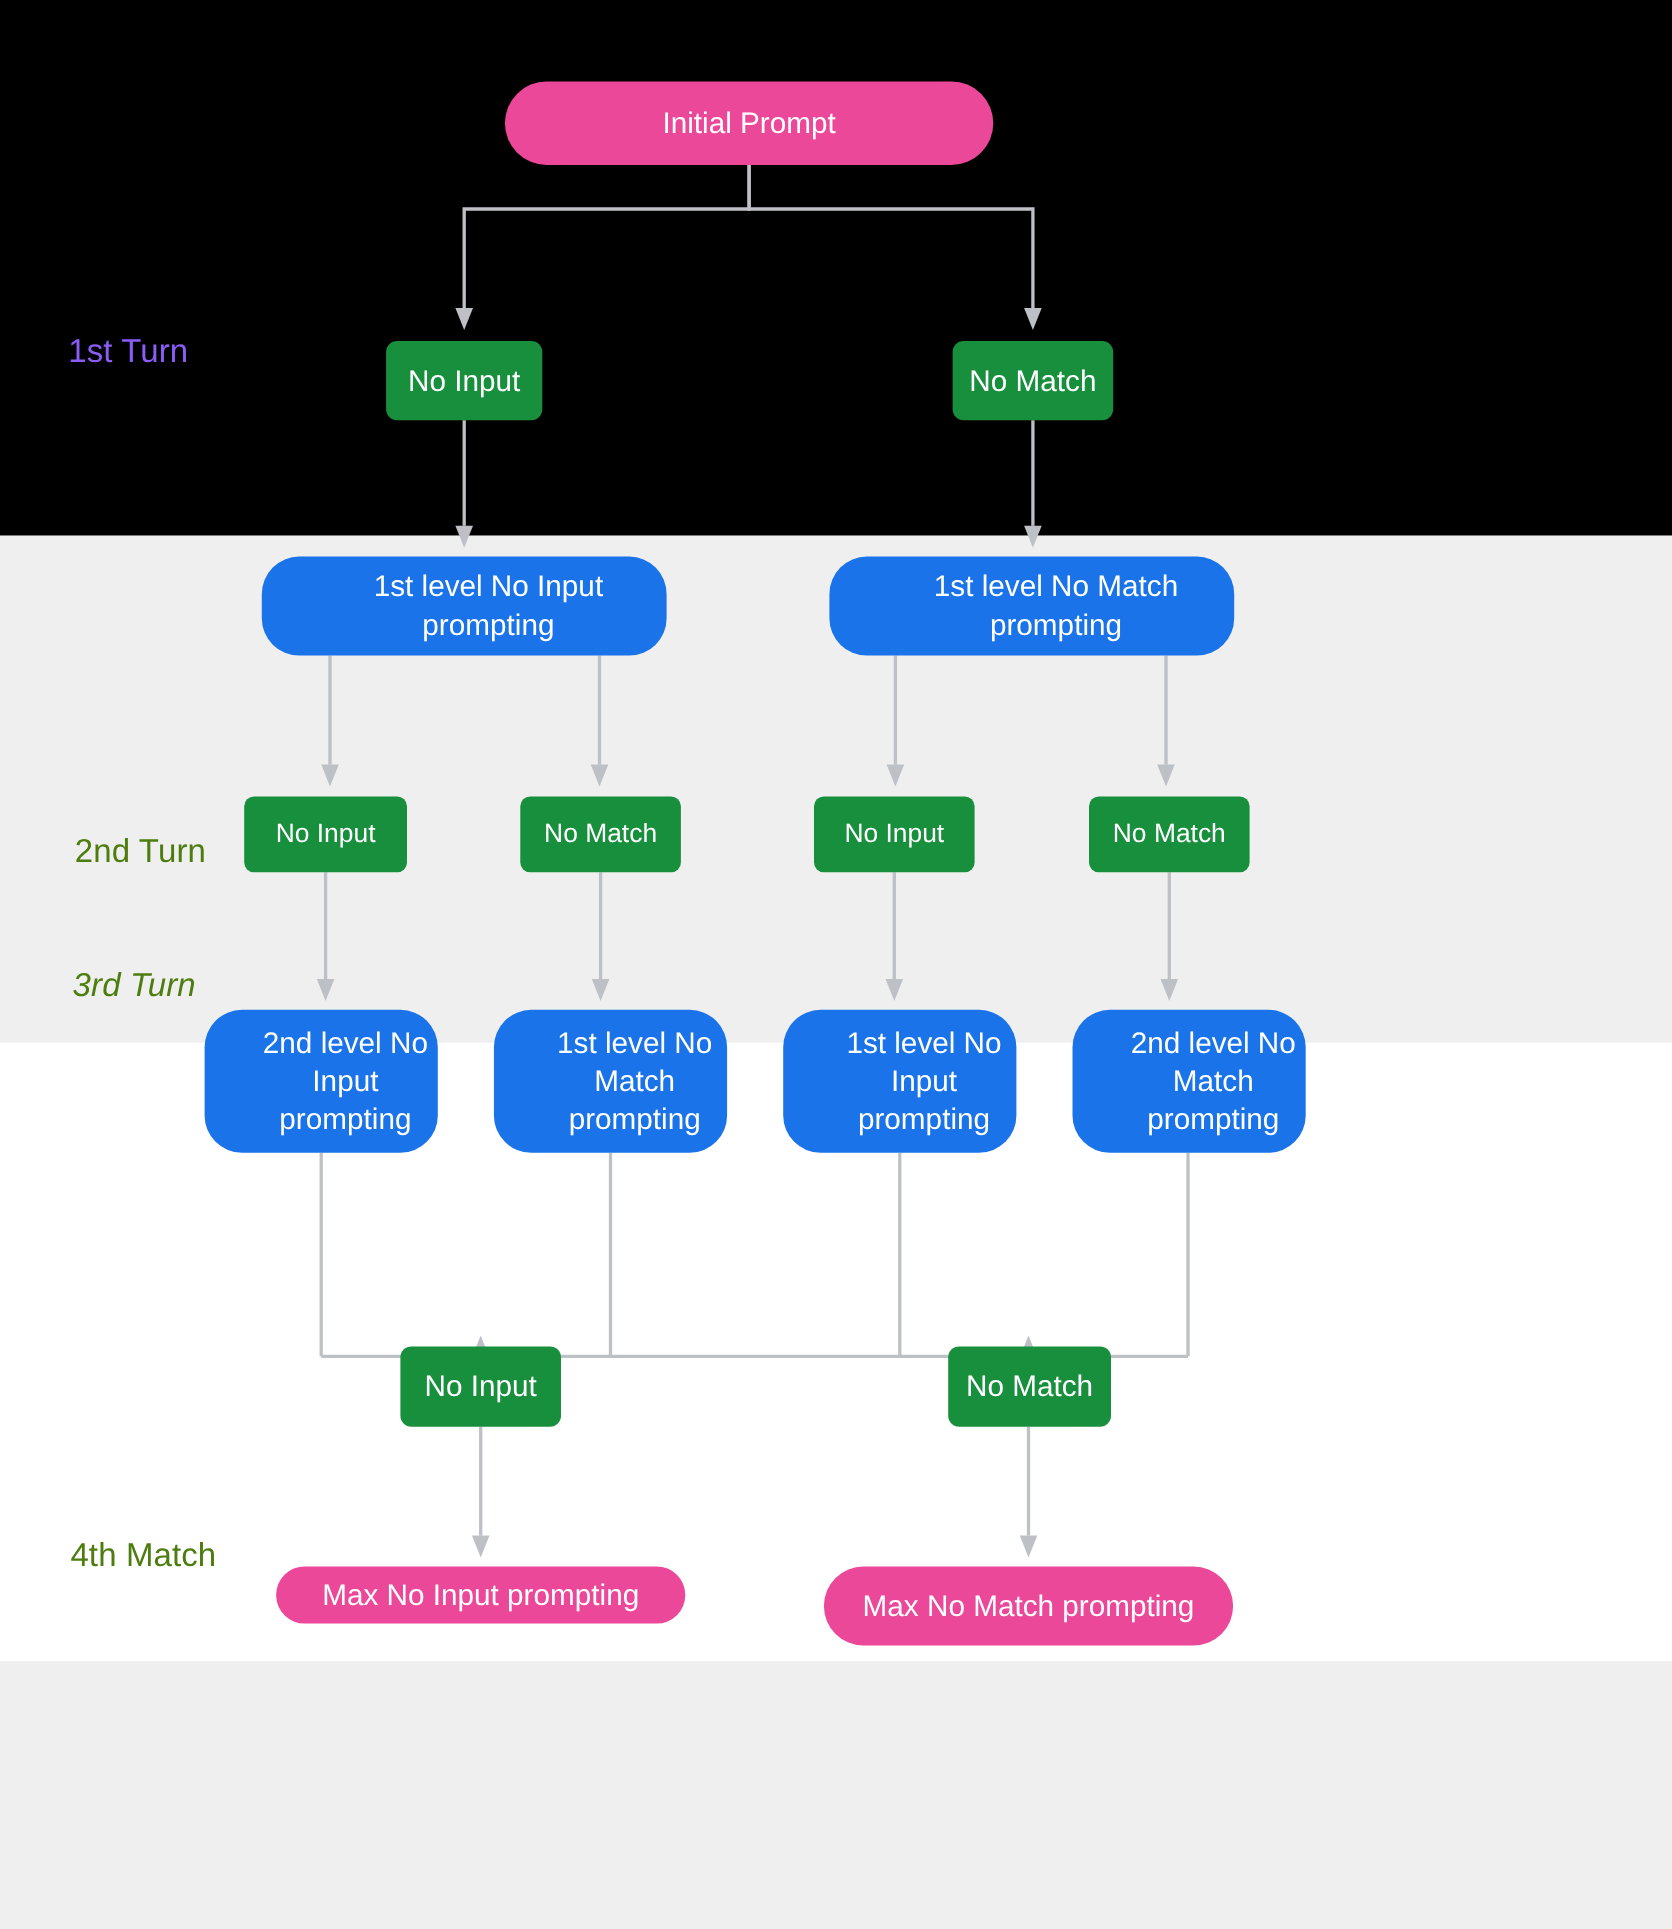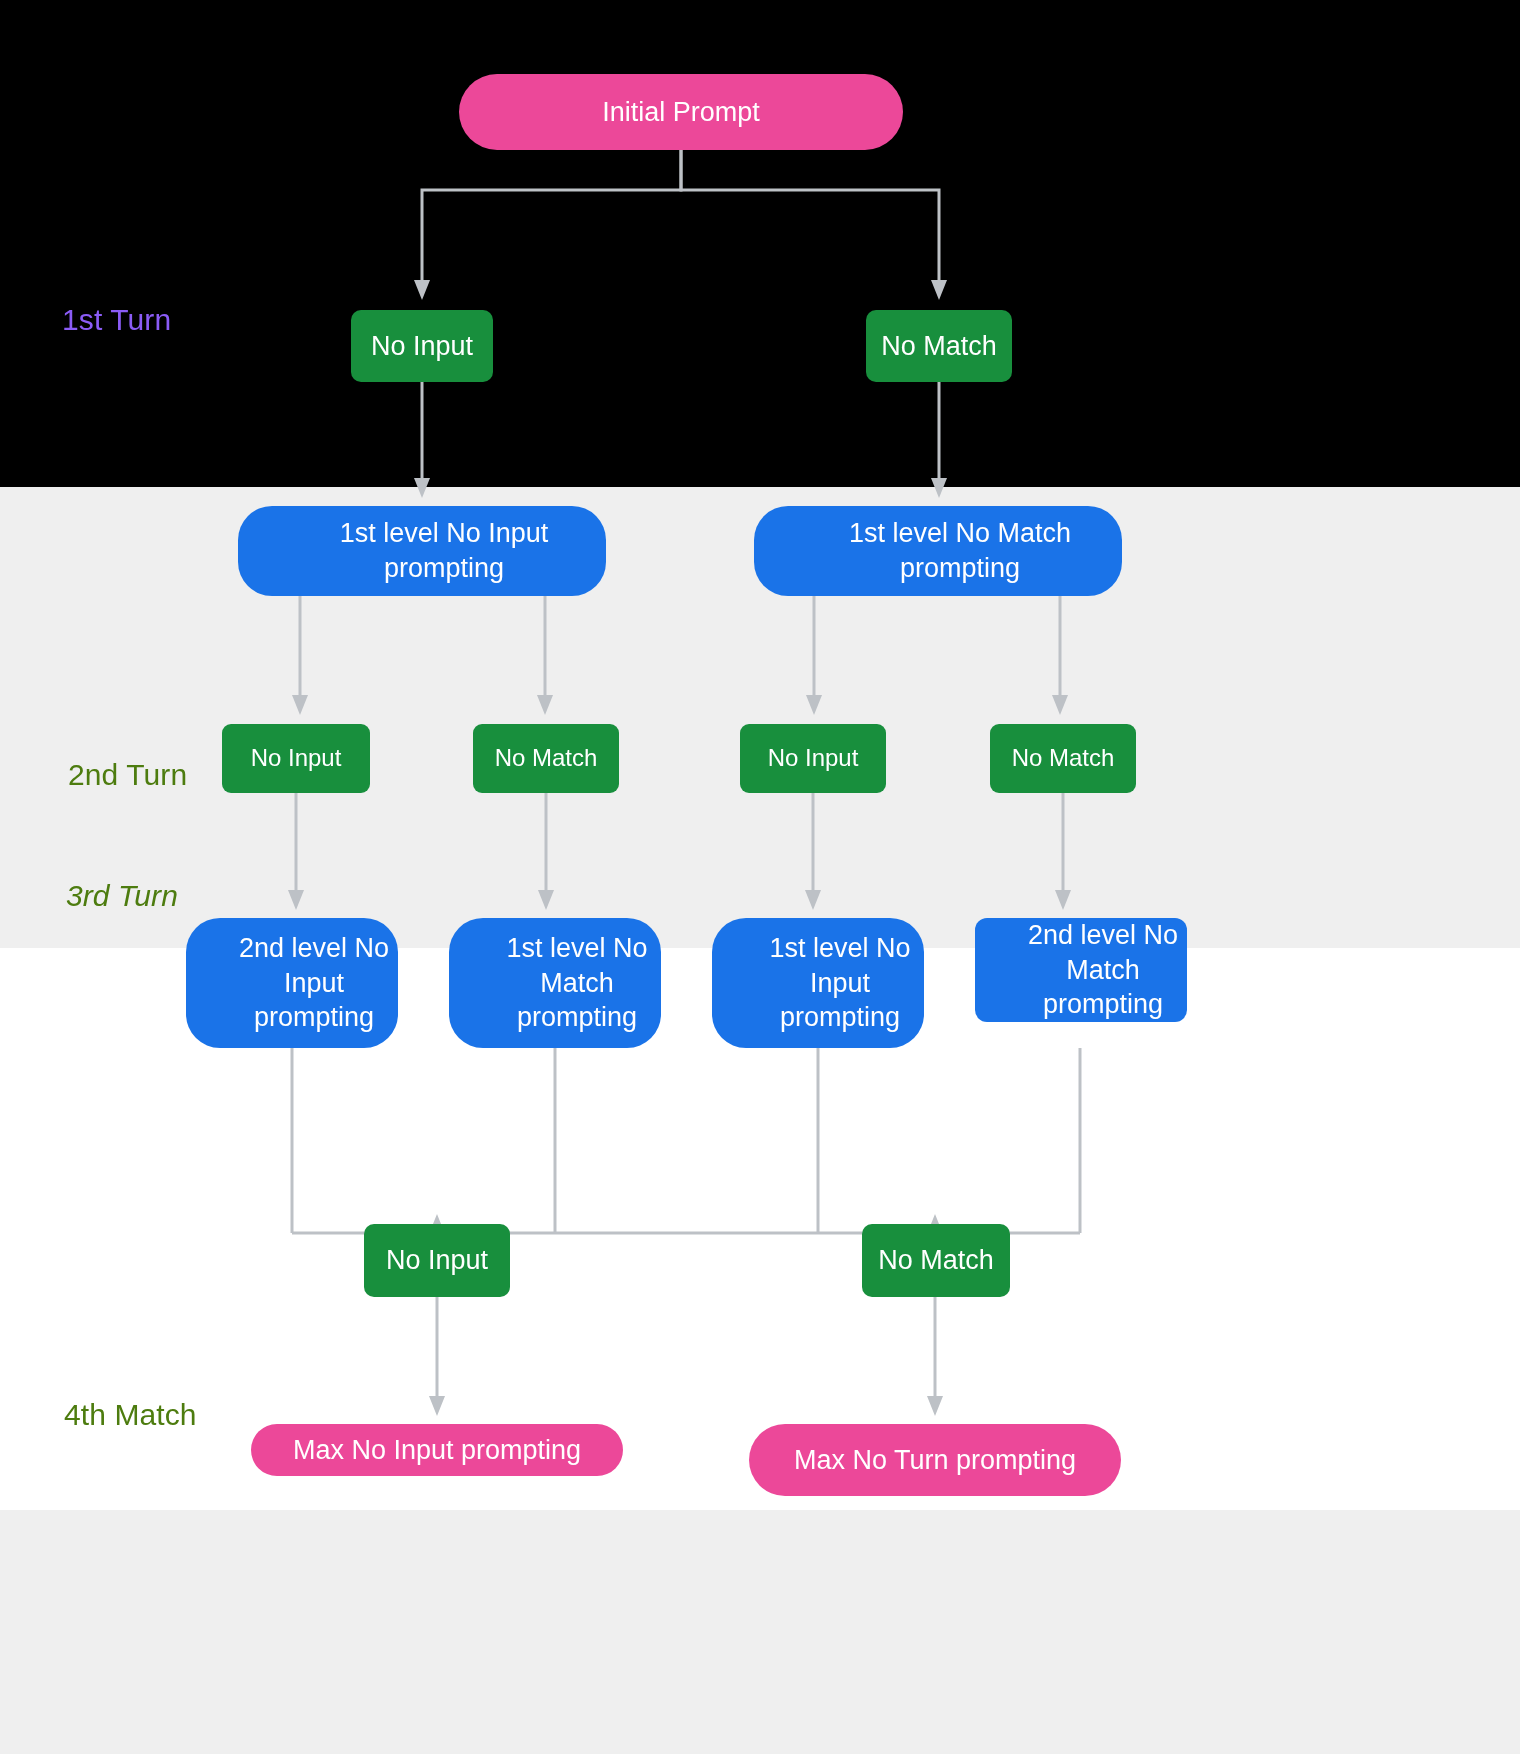--- a/index.html
+++ b/index.html
@@ -105,30 +105,30 @@
       </div>
       <div class="node node-prompt-multi" style="left: 186px; top: 918px; width: 212px; height: 130px;">
         <span>2nd level No Input prompting</span>
       </div>
       <div class="node node-prompt-multi" style="left: 449px; top: 918px; width: 212px; height: 130px;">
         <span>1st level No Match prompting</span>
       </div>
       <div class="node node-prompt-multi" style="left: 712px; top: 918px; width: 212px; height: 130px;">
         <span>1st level No Input prompting</span>
       </div>
-      <div class="node node-prompt-multi" style="left: 975px; top: 918px; width: 212px; height: 104px; border-radius: 12px;">
+      <div class="node node-prompt-multi" style="left: 975px; top: 918px; width: 212px; height: 130px;">
         <span>2nd level No Match prompting</span>
       </div>
       <div class="node node-event" style="left: 364px; top: 1224px; width: 146px; height: 73px;">
         <span>No Input</span>
       </div>
       <div class="node node-event" style="left: 862px; top: 1224px; width: 148px; height: 73px;">
         <span>No Match</span>
       </div>
       <div class="node node-prompt" style="left: 251px; top: 1424px; width: 372px; height: 52px;">
         <span>Max No Input prompting</span>
       </div>
       <div class="node node-prompt" style="left: 749px; top: 1424px; width: 372px; height: 72px;">
-        <span>Max No Turn prompting</span>
+        <span>Max No Match prompting</span>
       </div>
     </div>
 
 </div>
 
 </body></html>

